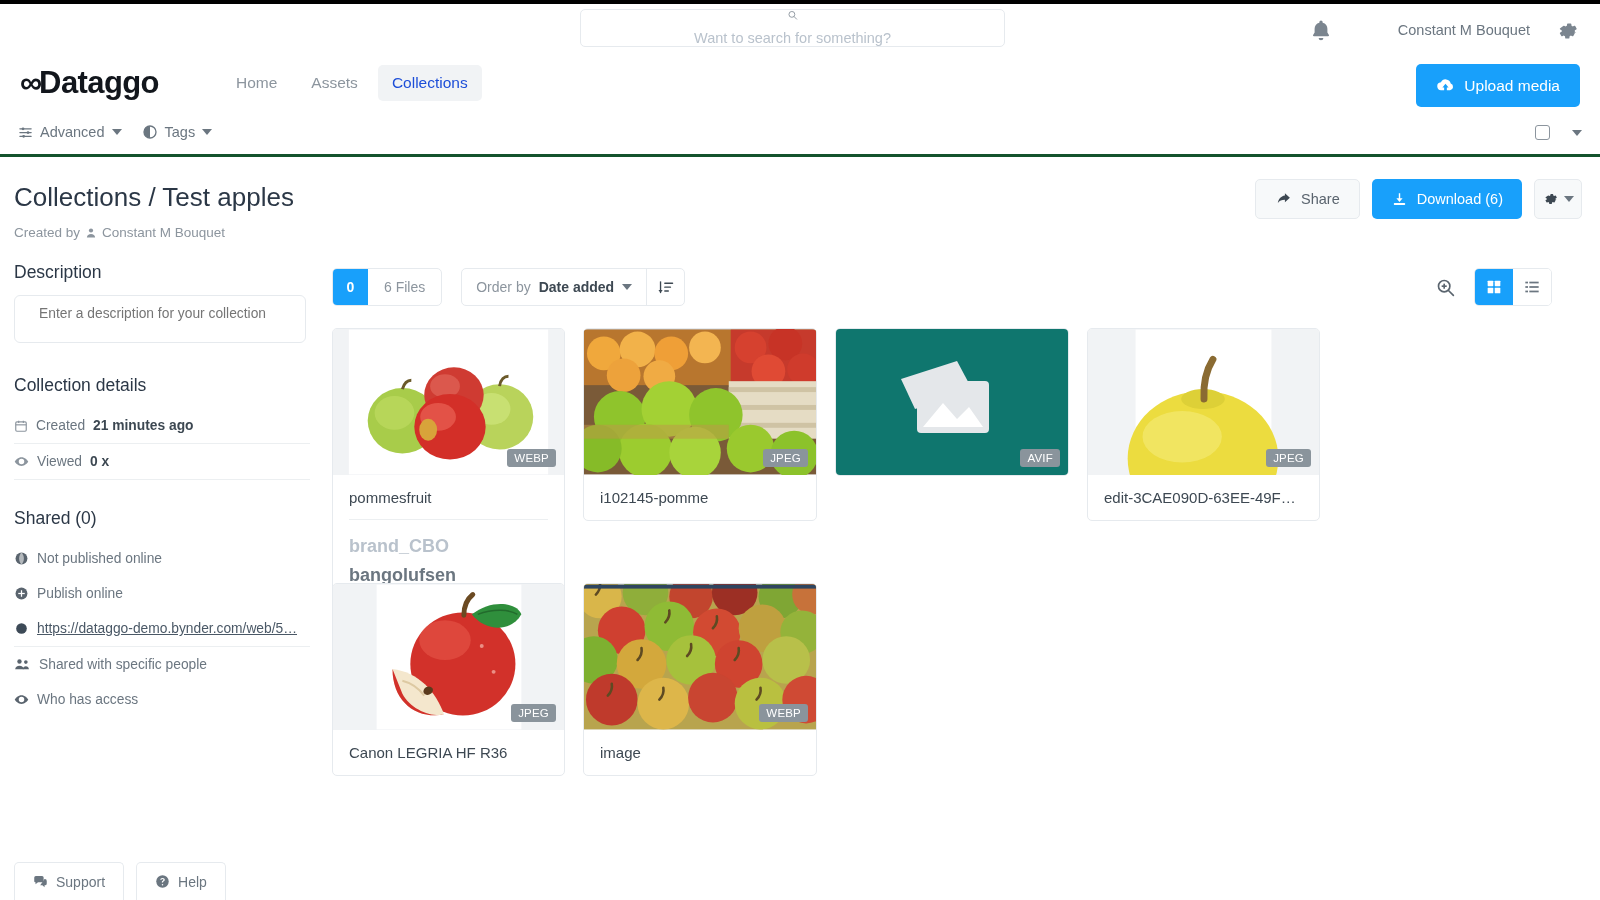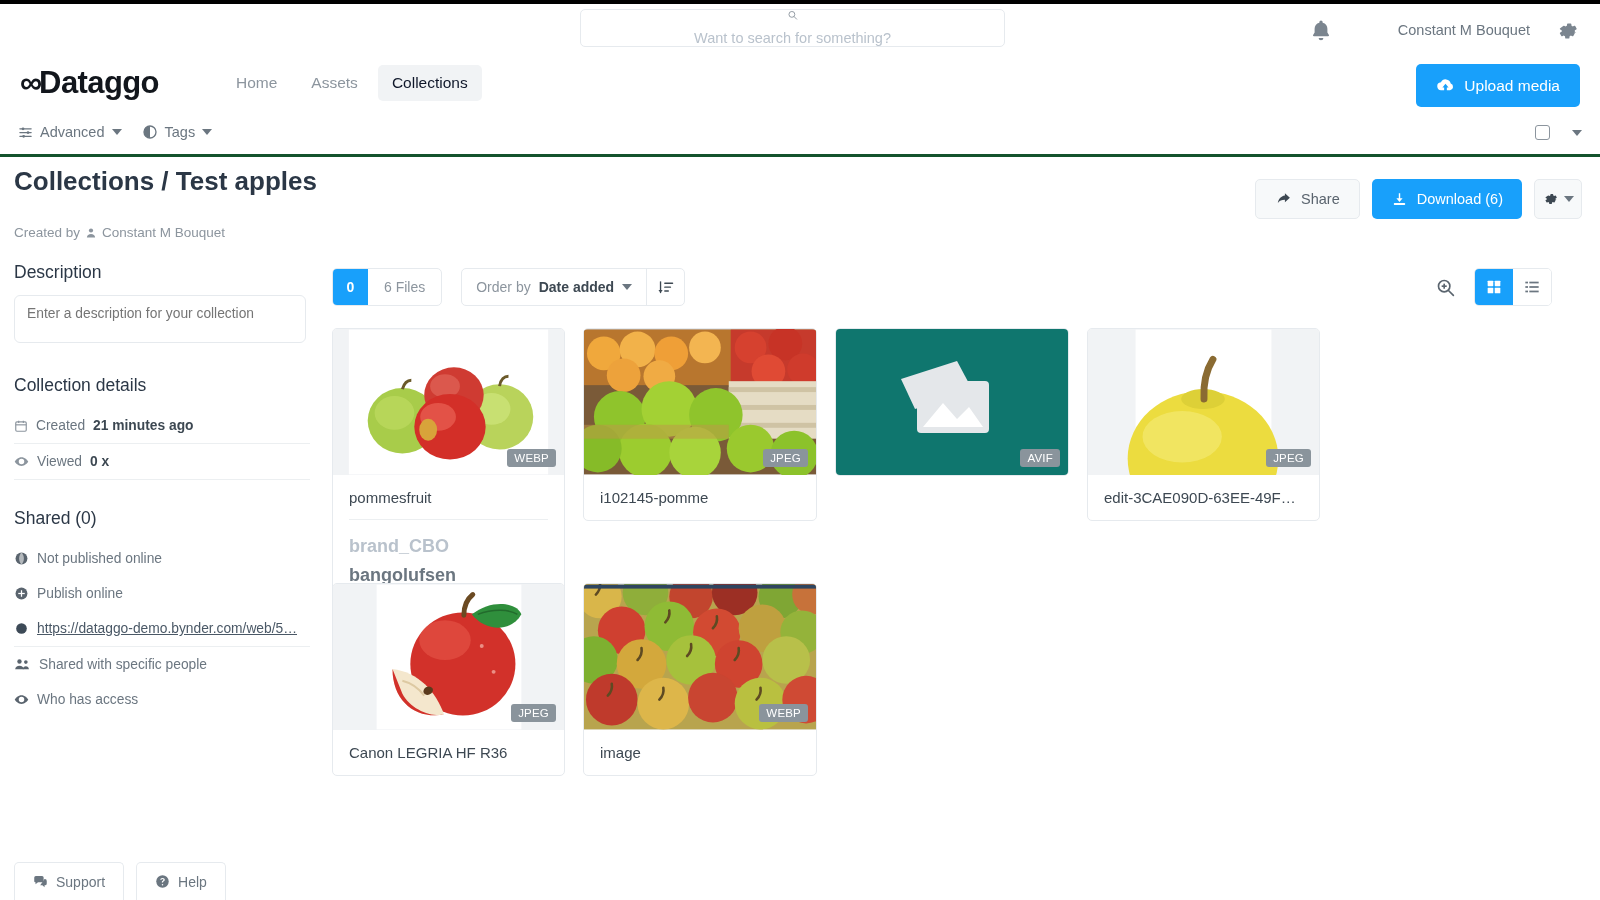--- a/index.html
+++ b/index.html
@@ -28,60 +28,60 @@
   .gear-top { position:absolute; right:20px; top:15px; width:24px; height:24px; }
 
   
   .main-nav { position:absolute; top:53px; left:0; width:1600px; height:62px; background:#fff; }
   .logo { position:absolute; left:20px; top:12px; font-size:31px; letter-spacing:-0.6px; color:#12161c; font-weight:700; }
   .logo .inf { font-size:31px; letter-spacing:-3px; }
   .nav-links { position:absolute; left:222px; top:12px; display:flex; gap:6px; align-items:center; }
   .nav-link {
     font-size:15.5px; color:#8c959e; padding:9px 14px; border-radius:5px; cursor:pointer;
   }
-  .nav-link.active { background:#f1f3f5; color:#0f172a; }
+  .nav-link.active { background:#f1f3f5; color:#1d4ed8; }
   .upload-btn {
     position:absolute; right:20px; top:11px; height:43px;
     background:#18a0fb; color:#fff; border-radius:5px;
     display:flex; align-items:center; gap:9px; padding:0 20px;
     font-size:15.5px; cursor:pointer; border:none;
   }
 
   
   .filter-bar { position:absolute; top:115px; left:0; width:1600px; height:42px; background:#fff; border-bottom:3px solid #14532d; }
   .filter-left { position:absolute; left:18px; top:9px; display:flex; gap:20px; align-items:center; }
   .filter-item { display:flex; align-items:center; gap:7px; font-size:14.5px; color:#6b7680; cursor:pointer; }
   .caret { width:0;height:0;border-left:5px solid transparent;border-right:5px solid transparent;border-top:6px solid #6b7680; }
   .filter-right { position:absolute; right:18px; top:10px; display:flex; gap:22px; align-items:center; }
   .sel-box { width:15px; height:15px; border:1.6px solid #8c959e; border-radius:3px; }
 
   
   .page-head { position:absolute; top:157px; left:0; width:1600px; height:92px; }
-  .page-title { position:absolute; left:14px; top:9px; font-size:26px; color:#2b3746; font-weight:700; }
+  .page-title { position:absolute; left:14px; top:25px; font-size:26px; color:#2b3746; font-weight:400; }
   .created-by { position:absolute; left:14px; top:68px; font-size:13.5px; color:#8c959e; display:flex; align-items:center; gap:5px; }
   .head-actions { position:absolute; right:18px; top:22px; display:flex; gap:12px; align-items:center; }
   .btn-ghost {
     height:40px; border:1px solid #e6eaee; background:#f7f9fa; border-radius:5px;
     display:flex; align-items:center; gap:9px; padding:0 19px; font-size:14.5px; color:#5a646e; cursor:pointer;
   }
   .btn-primary {
     height:40px; background:#18a0fb; border:none; border-radius:5px; color:#fff;
     display:flex; align-items:center; gap:9px; padding:0 19px; font-size:14.5px; cursor:pointer;
   }
   .btn-icon {
     height:40px; width:48px; border:1px solid #e6eaee; background:#f7f9fa; border-radius:5px;
     display:flex; align-items:center; justify-content:center; gap:5px; cursor:pointer; color:#5a646e;
   }
 
   
   .sidebar { position:absolute; left:14px; top:262px; width:296px; }
   .sb-h { font-size:17.5px; color:#2b3746; margin-bottom:12px; font-weight:400; }
   .desc-input {
     width:292px; height:48px; border:1px solid #e6eaee; border-radius:6px;
-    background:#fff; color:#b9c2cc; font-size:13.8px; padding:10px 12px;
+    background:#fff; color:#b9c2cc; font-size:13.8px; padding:10px 24px;
     font-family:"Liberation Sans", sans-serif; resize:none; outline:none;
   }
   .sb-sec { margin-top:28px; }
   .sb-row {
     display:flex; align-items:center; gap:8px; font-size:13.8px; color:#6b7680;
     padding:10px 0; border-bottom:1px solid #eceff1;
   }
   .sb-row.nb { border-bottom:none; }
   .sb-row b { color:#3d4852; font-weight:700; }
   .sb-link { color:#4a5866; text-decoration:underline; cursor:pointer; }

